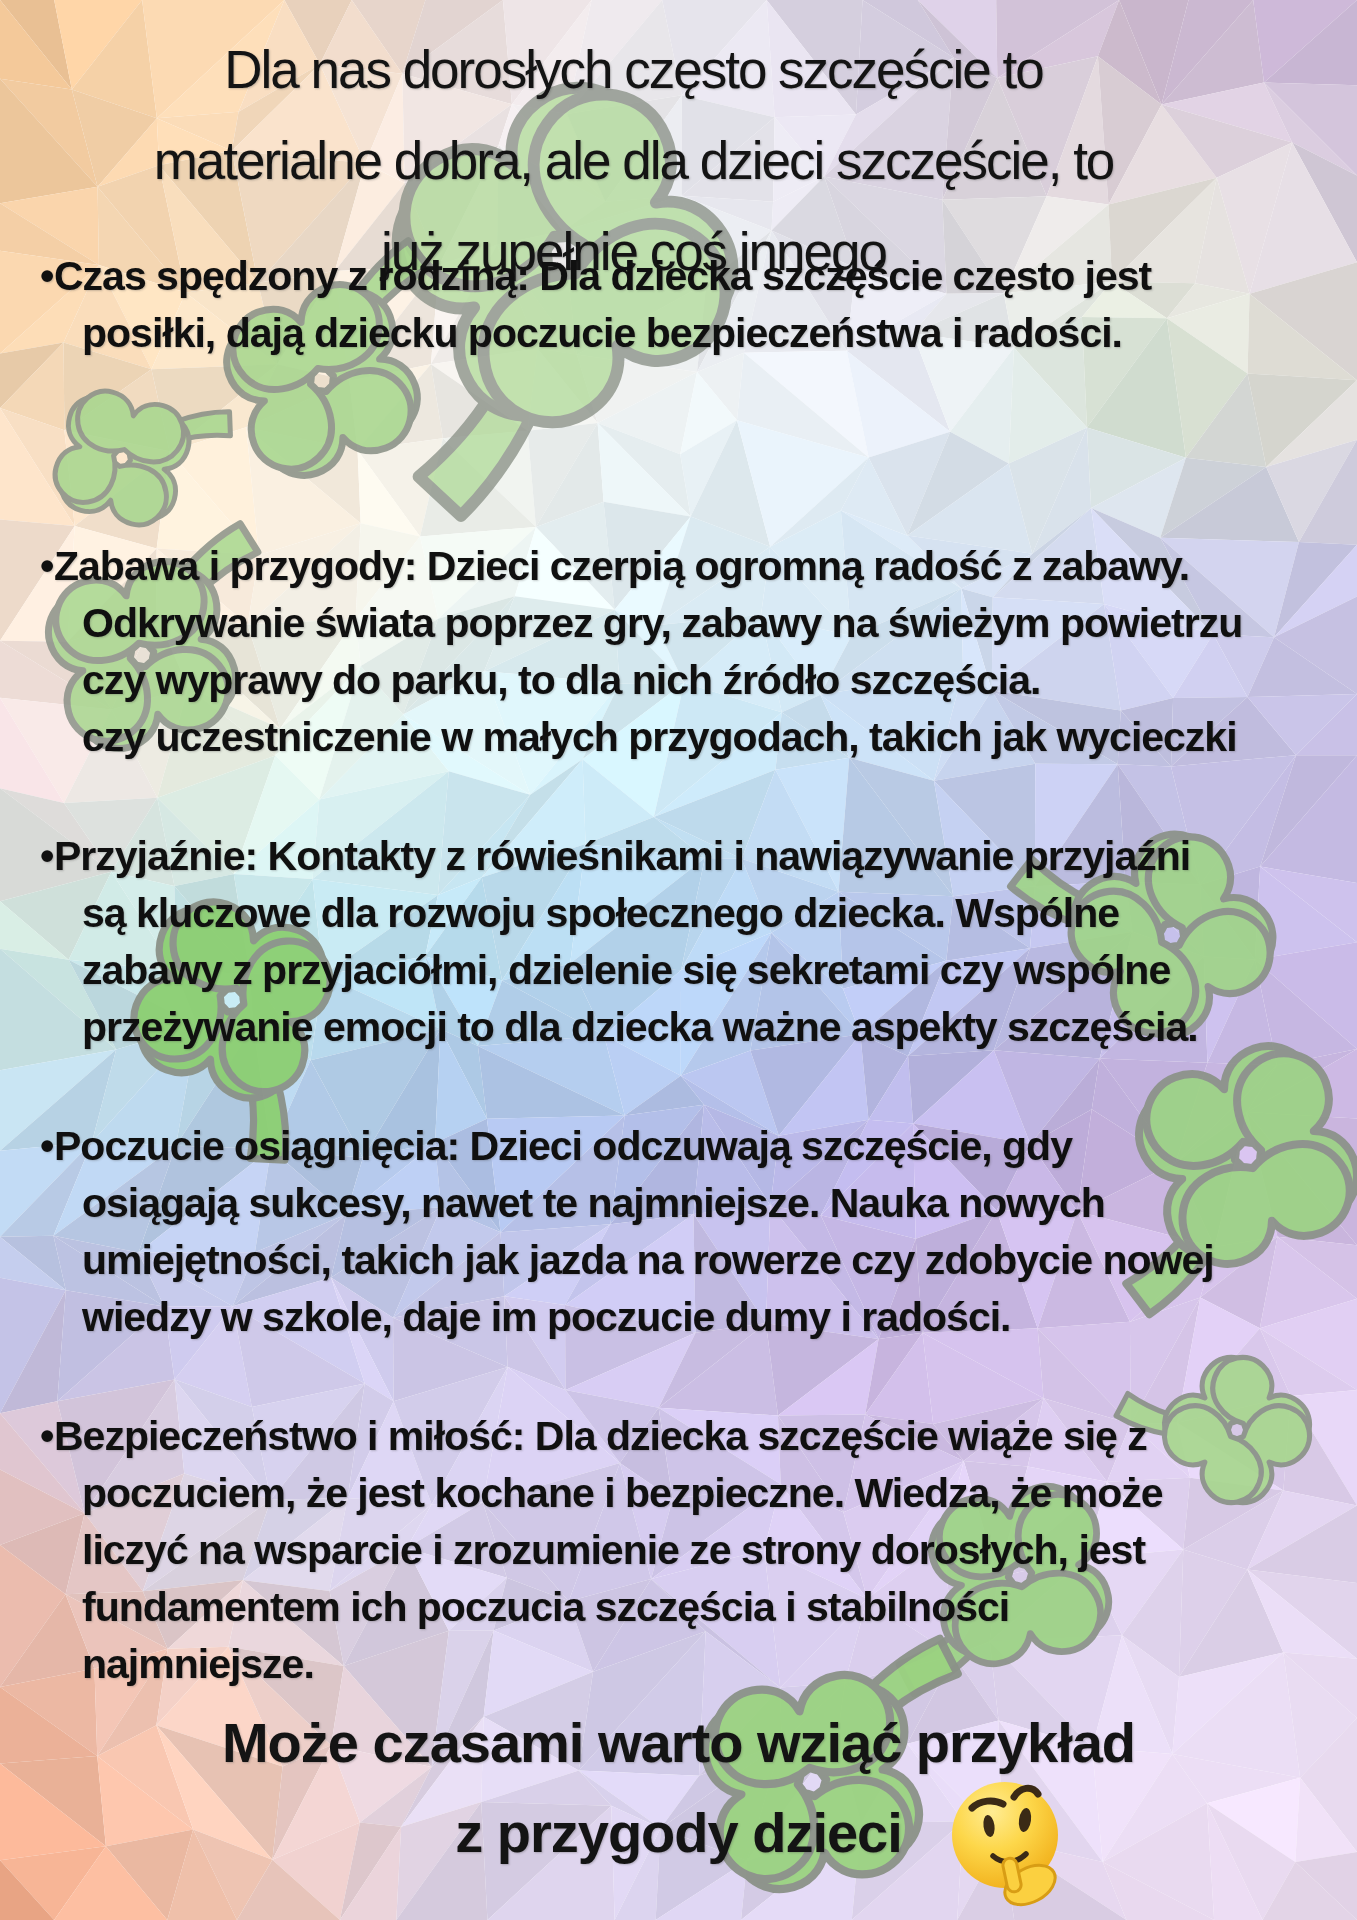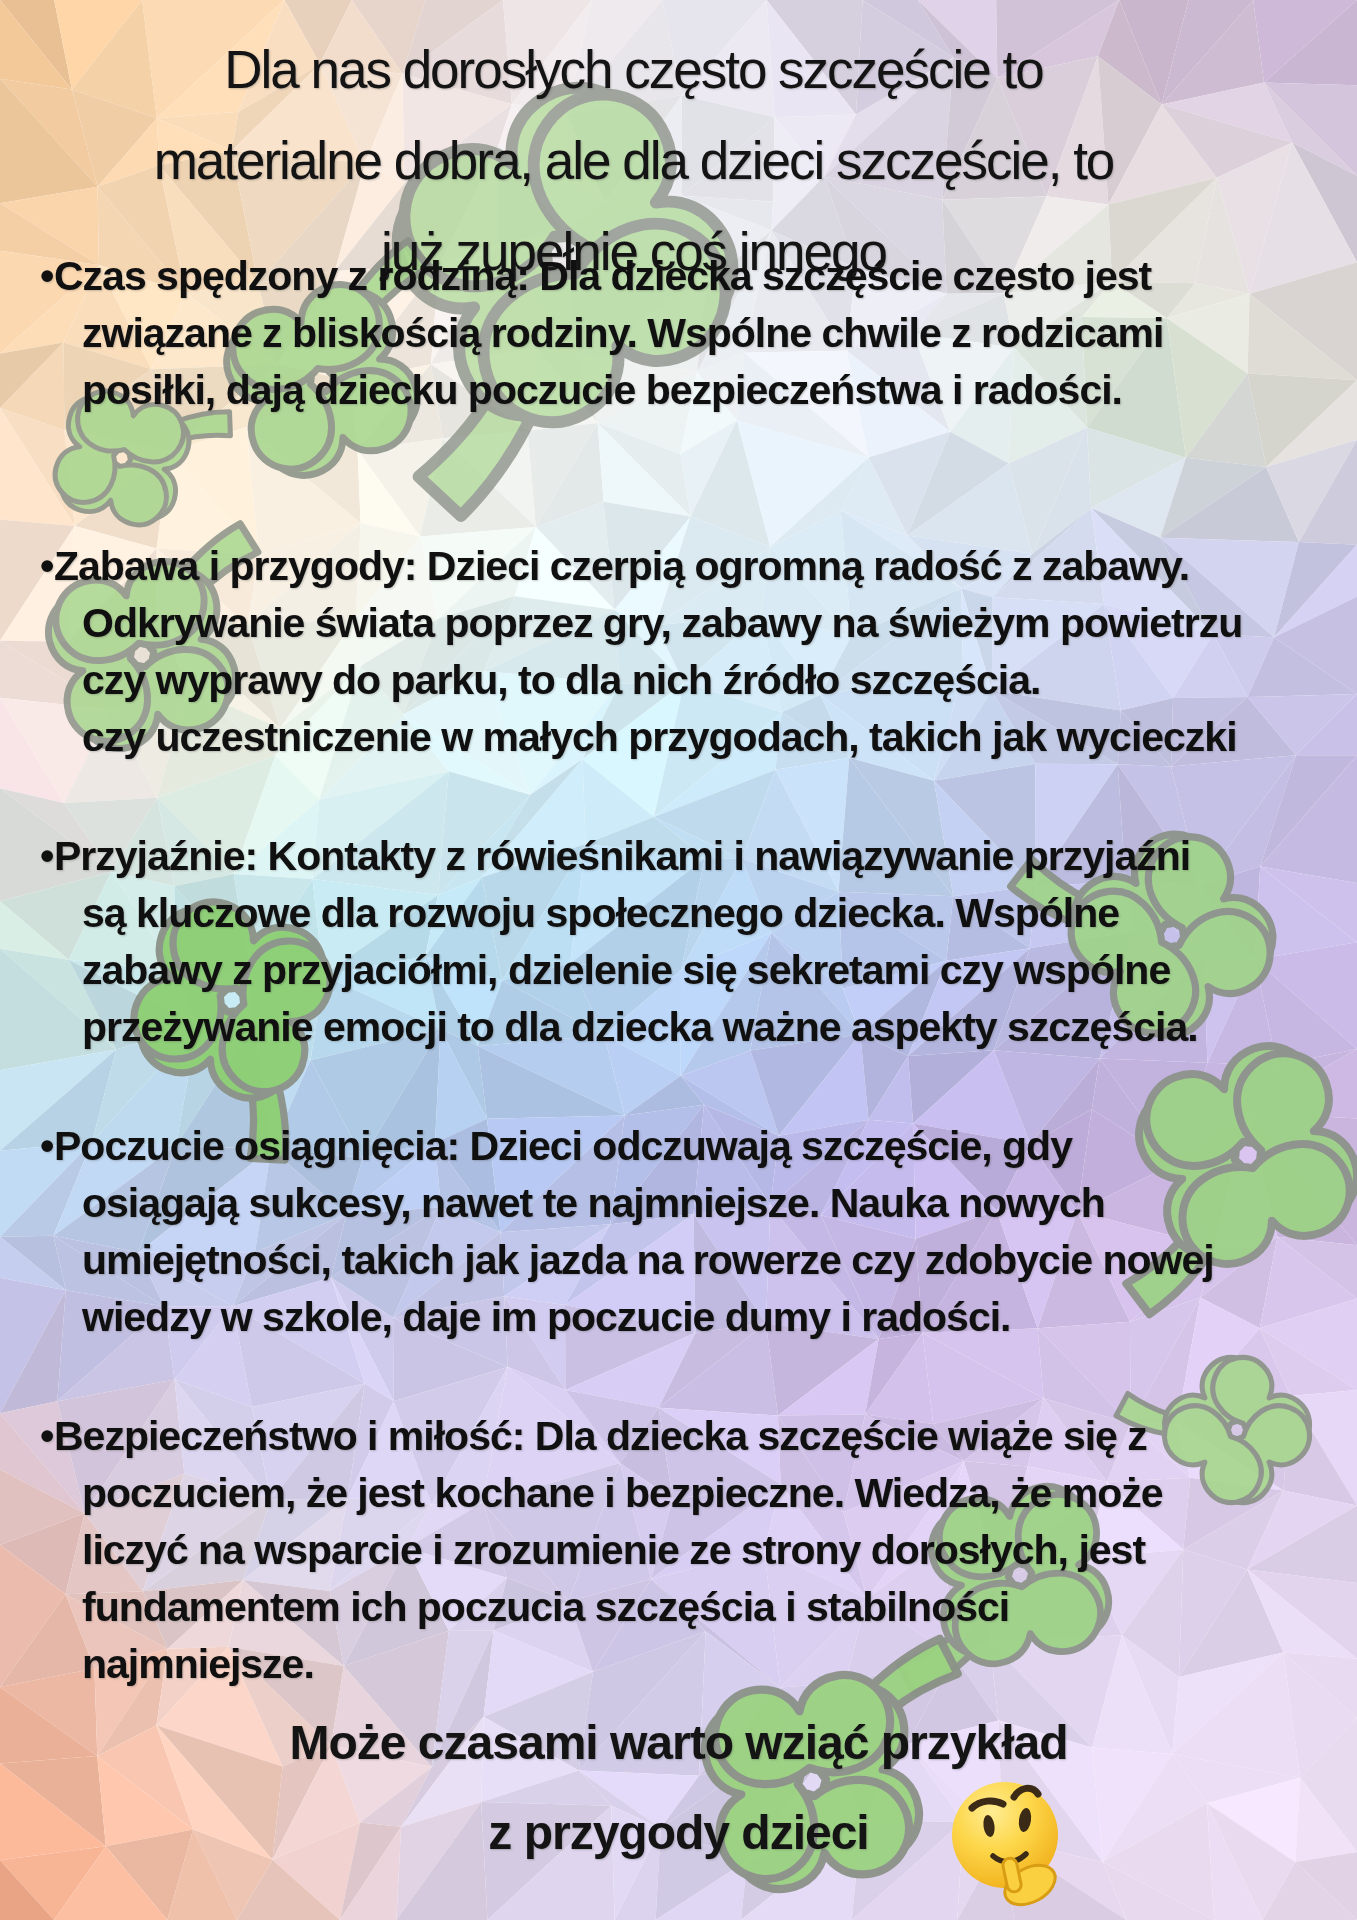--- a/index.html
+++ b/index.html
@@ -35,21 +35,21 @@
     position:absolute;left:40px;top:0;
     font-size:41px;line-height:57px;letter-spacing:0;
   }
   .bullet .line{margin-left:82px;white-space:nowrap;}
   .bullet .line.first{margin-left:54px;}
   .b1{top:248px;} .b2{top:538px;} .b3{top:828px;} .b4{top:1118px;} .b5{top:1408px;}
   
   .footer{
     position:absolute;top:1698px;left:0;width:1357px;
     text-align:center;
-    font-size:48px;font-weight:700;line-height:90px;letter-spacing:-1px;
+    font-size:56px;font-weight:700;line-height:90px;letter-spacing:-1px;
     color:#141414;
     text-shadow:1px 1px 2px rgba(70,70,70,.30);
     white-space:nowrap;
   }
   #emoji{position:absolute;left:941px;top:1778px;width:126px;height:132px;}
 </style>
 </head>
 <body>
 
 <div class="page">
@@ -790,21 +790,20 @@
       <div>Dla nas dorosłych często szczęście to</div>
       <div>materialne dobra, ale dla dzieci szczęście, to</div>
       <div>już zupełnie coś innego</div>
     </header>
 
     <main>
 
       <div class="bullet b1">
         <span class="marker">•</span>
         <div class="line first">Czas spędzony z rodziną: Dla dziecka szczęście często jest</div>
-        <div class="line">związane z bliskością rodziny. Wspólne chwile z rodzicami</div>
         <div class="line">posiłki, dają dziecku poczucie bezpieczeństwa i radości.</div>
       </div>
 
       <div class="bullet b2">
         <span class="marker">•</span>
         <div class="line first">Zabawa i przygody: Dzieci czerpią ogromną radość z zabawy.</div>
         <div class="line">Odkrywanie świata poprzez gry, zabawy na świeżym powietrzu</div>
         <div class="line">czy wyprawy do parku, to dla nich źródło szczęścia.</div>
         <div class="line">czy uczestniczenie w małych przygodach, takich jak wycieczki</div>
       </div>

